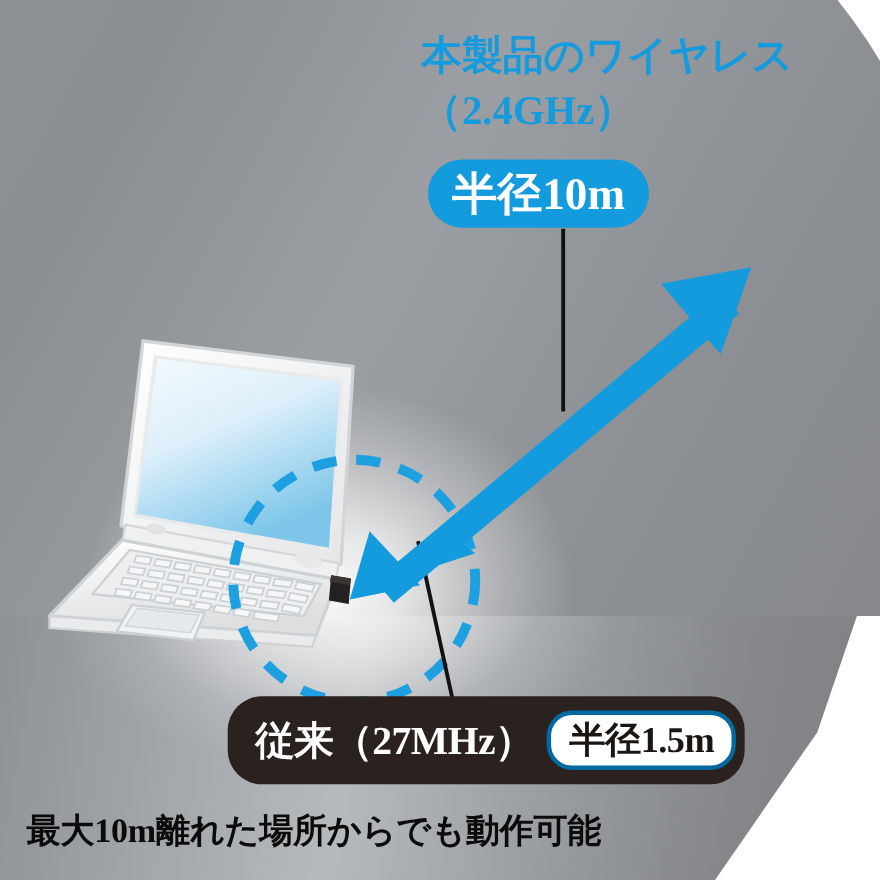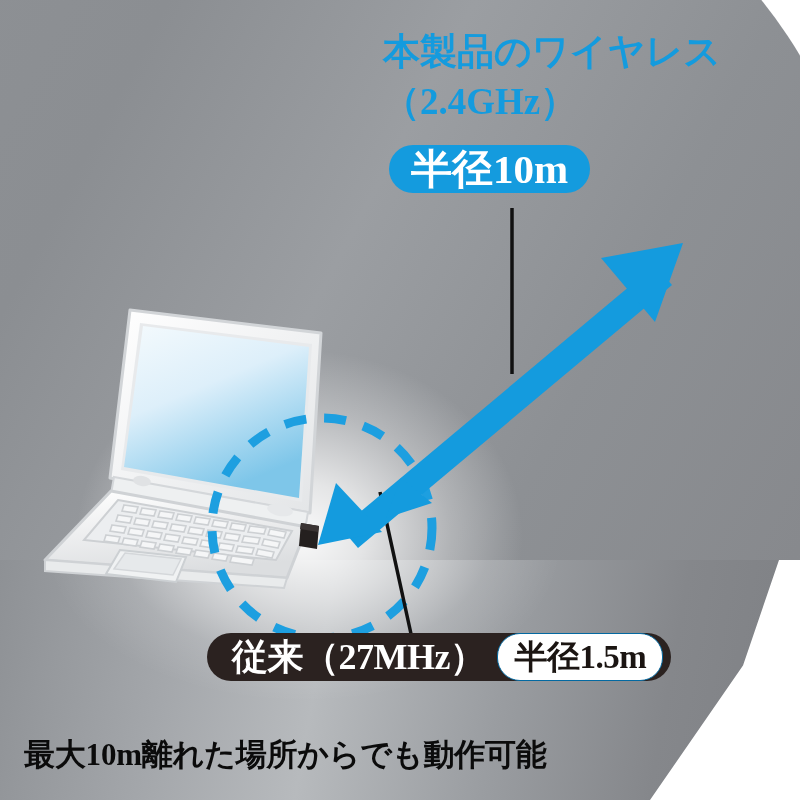--- a/index.html
+++ b/index.html
@@ -104,57 +104,57 @@
     font-size: 37px;
     font-weight: bold;
     line-height: 1.34;
     letter-spacing: 0px;
     white-space: pre-line;
   }
   .pill-blue {
     position: absolute;
     left: 389px;
     top: 145px;
-    height: 48px;
+    height: 62px;
     padding: 0 22px;
     display: flex;
     align-items: center;
     background: #149bde;
     border-radius: 31px;
     color: #ffffff;
     font-size: 41px;
     font-weight: bold;
     letter-spacing: 0px;
   }
 
   .pill-dark-wrap {
     position: absolute;
     left: 207px;
     top: 633px;
-    height: 48px;
+    height: 80px;
     display: flex;
     align-items: center;
     background: #2b2220;
     border-radius: 31px;
     padding: 0 8px 0 25px;
   }
   .pill-dark-label {
     color: #ffffff;
     font-size: 36px;
     font-weight: bold;
     letter-spacing: -0.5px;
     padding-right: 12px;
   }
   .pill-white-inner {
     height: 46px;
     display: flex;
     align-items: center;
     padding: 0 16px;
     background: #ffffff;
-    border: 1px solid #0369a1;
+    border: 4px solid #0369a1;
     border-radius: 23px;
     color: #1b1512;
     font-size: 33px;
     font-weight: bold;
     letter-spacing: -0.5px;
   }
 
   .caption {
     position: absolute;
     left: 24px;

